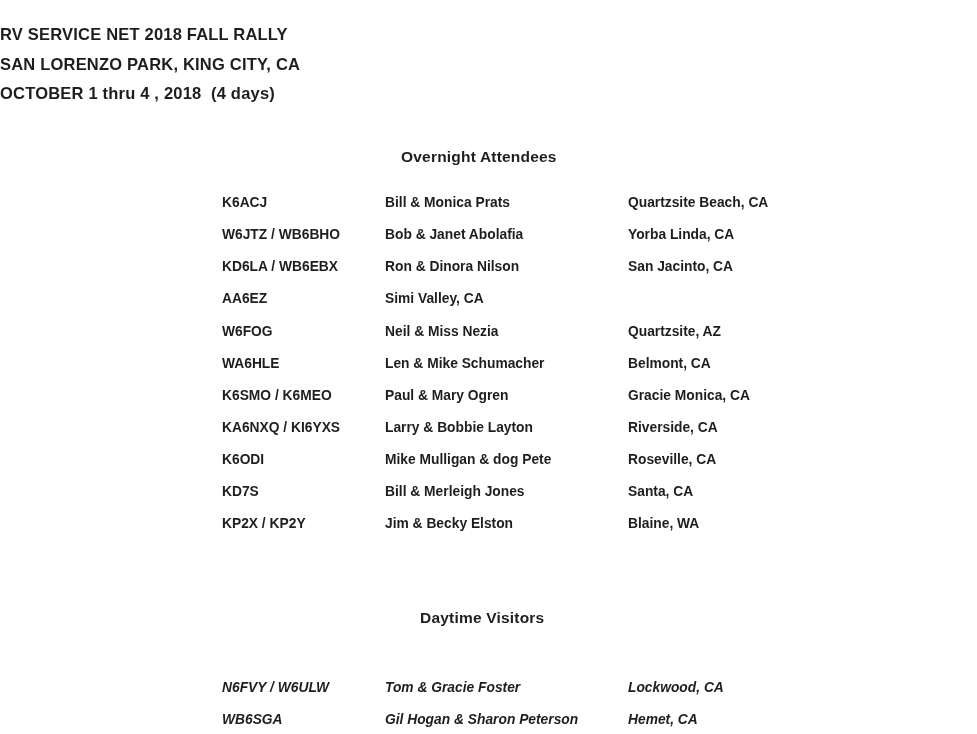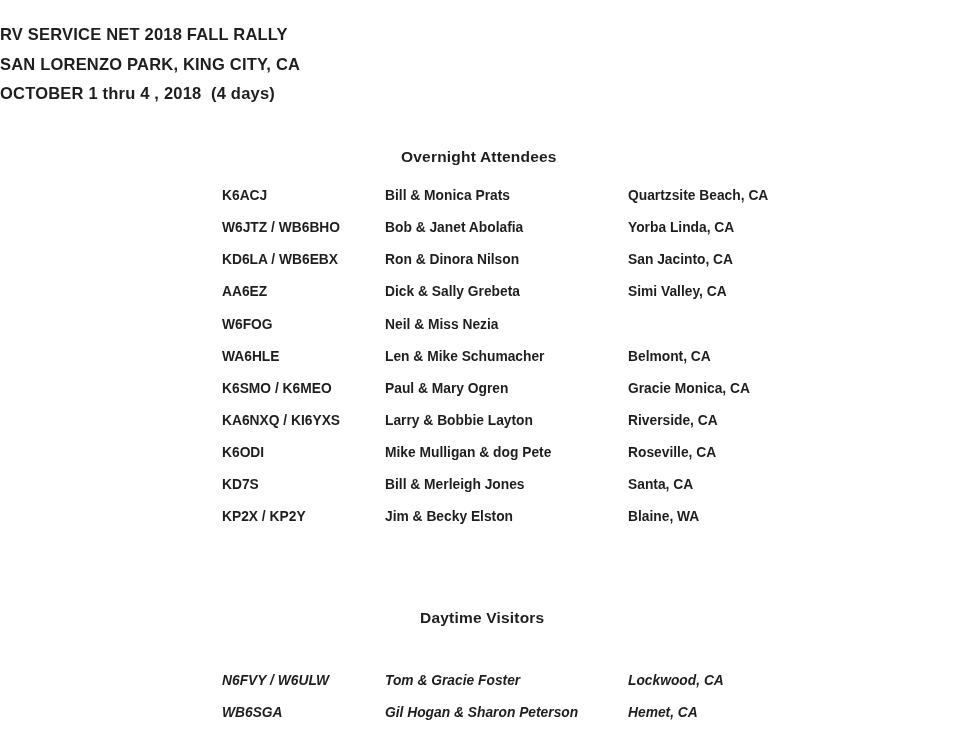--- a/index.html
+++ b/index.html
@@ -39,21 +39,21 @@
   #heading-daytime   { left: 420px; top: 609px; }
   .rows {
     position: absolute;
     left: 222px;
     width: 720px;
   }
   #rows-overnight { top: 187px; }
   #rows-daytime   { top: 672px; font-style: italic; }
   .row {
     display: flex;
-    align-items: flex-start;
+    align-items: center;
     height: 32.15px;
     font-size: 13.8px;
     font-weight: 700;
     line-height: 18px;
     white-space: pre;
   }
   .c1 { width: 163px; flex: 0 0 163px; }
   .c2 { width: 243px; flex: 0 0 243px; }
   .c3 { flex: 1 1 auto; }
 </style>
@@ -79,26 +79,26 @@
     <div class="c2">Bob &amp; Janet Abolafia</div>
     <div class="c3">Yorba Linda, CA</div>
   </div>
   <div class="row">
     <div class="c1">KD6LA / WB6EBX</div>
     <div class="c2">Ron &amp; Dinora Nilson</div>
     <div class="c3">San Jacinto, CA</div>
   </div>
   <div class="row">
     <div class="c1">AA6EZ</div>
-    <div class="c2">Dick &amp; Sally Grebeta</div>
     <div class="c3">Simi Valley, CA</div>
   </div>
   <div class="row">
     <div class="c1">W6FOG</div>
     <div class="c2">Neil &amp; Miss Nezia</div>
+    <div class="c3">Quartzsite, AZ</div>
   </div>
   <div class="row">
     <div class="c1">WA6HLE</div>
     <div class="c2">Len &amp; Mike Schumacher</div>
     <div class="c3">Belmont, CA</div>
   </div>
   <div class="row">
     <div class="c1">K6SMO / K6MEO</div>
     <div class="c2">Paul &amp; Mary Ogren</div>
     <div class="c3">Gracie Monica, CA</div>

